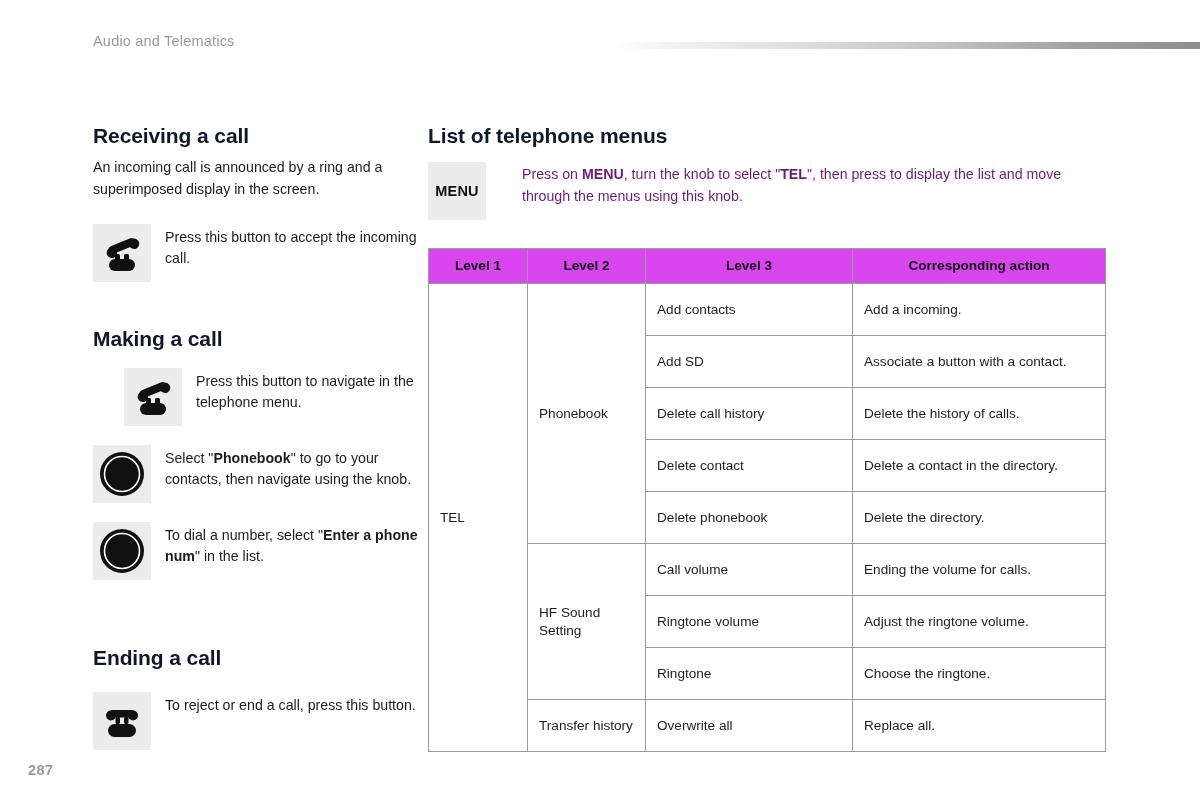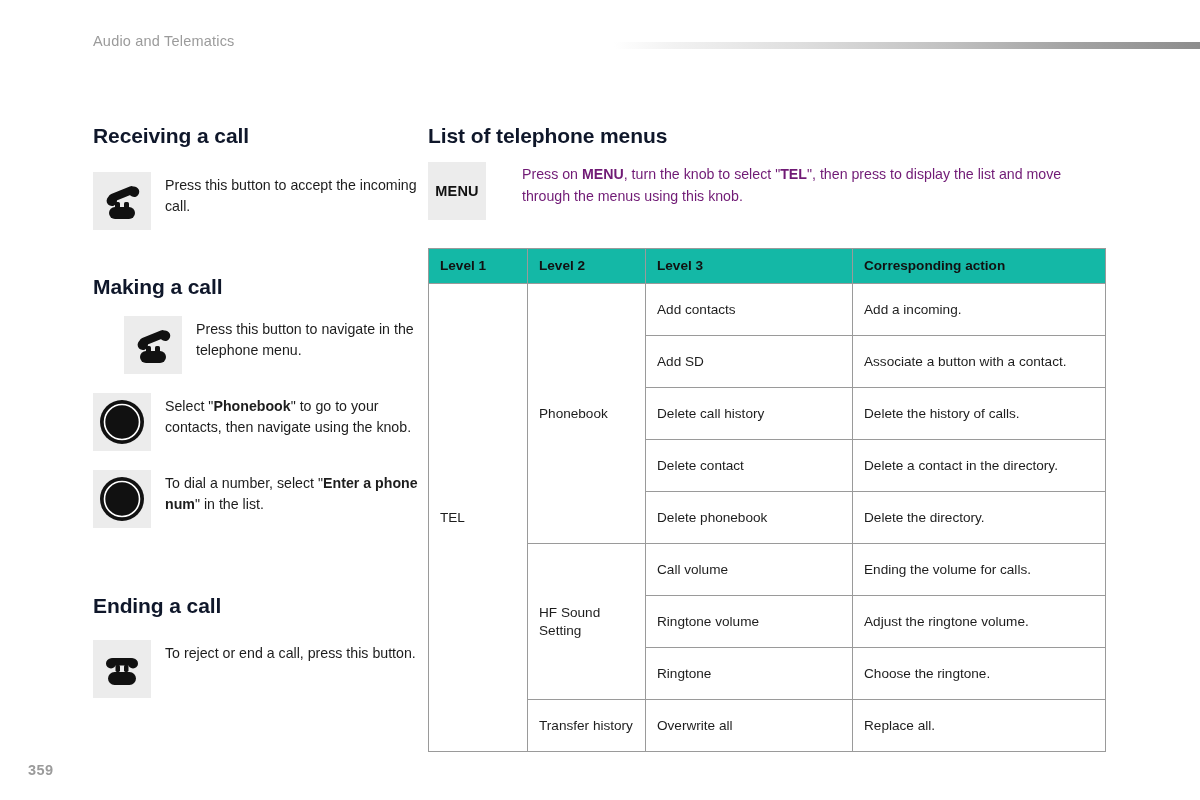--- a/index.html
+++ b/index.html
@@ -144,25 +144,26 @@
   #menus-table th,
   #menus-table td {
     border: 1px solid #9a9a9a;
     text-align: left;
     vertical-align: middle;
     padding: 8px 11px;
     line-height: 1.35;
     font-weight: normal;
   }
   #menus-table thead th {
-    background: #14b8a6;
+    background: #d946ef;
     font-weight: bold;
     font-size: 13.6px;
     height: 18px;
     color: #111111;
+    text-align: center;
   }
   #menus-table tbody td { height: 35px; }
   td.level1-cell {
     font-weight: bold;
     text-align: left;
     vertical-align: middle;
   }
   td.level2-cell { vertical-align: middle; }
 
   
@@ -170,25 +171,26 @@
   col.c2 { width: 118px; }
   col.c3 { width: 207px; }
   col.c4 { width: 253px; }
 </style>
 </head>
 <body>
 
 <div id="running-header">Audio and Telematics</div>
 <div id="header-rule"></div>
 
-<div id="page-number">359</div>
+<div id="page-number">287</div>
 
 <div id="left-column">
 
   <h2 class="section-heading">Receiving a call</h2>
+  <p class="body-text">An incoming call is announced by a ring and a superimposed display in the screen.</p>
 
   <div class="icon-row" style="margin-top:24px;">
     <div class="icon-box">
       <span class="icon-svg-wrap">
         <svg width="58" height="58" viewBox="0 0 58 58" aria-hidden="true">
           <g fill="#111111">
 
             <rect x="16" y="35" width="26" height="12" rx="6"></rect>
             <rect x="22" y="30" width="5" height="7" rx="1.6"></rect>
             <rect x="31" y="30" width="5" height="7" rx="1.6"></rect>

